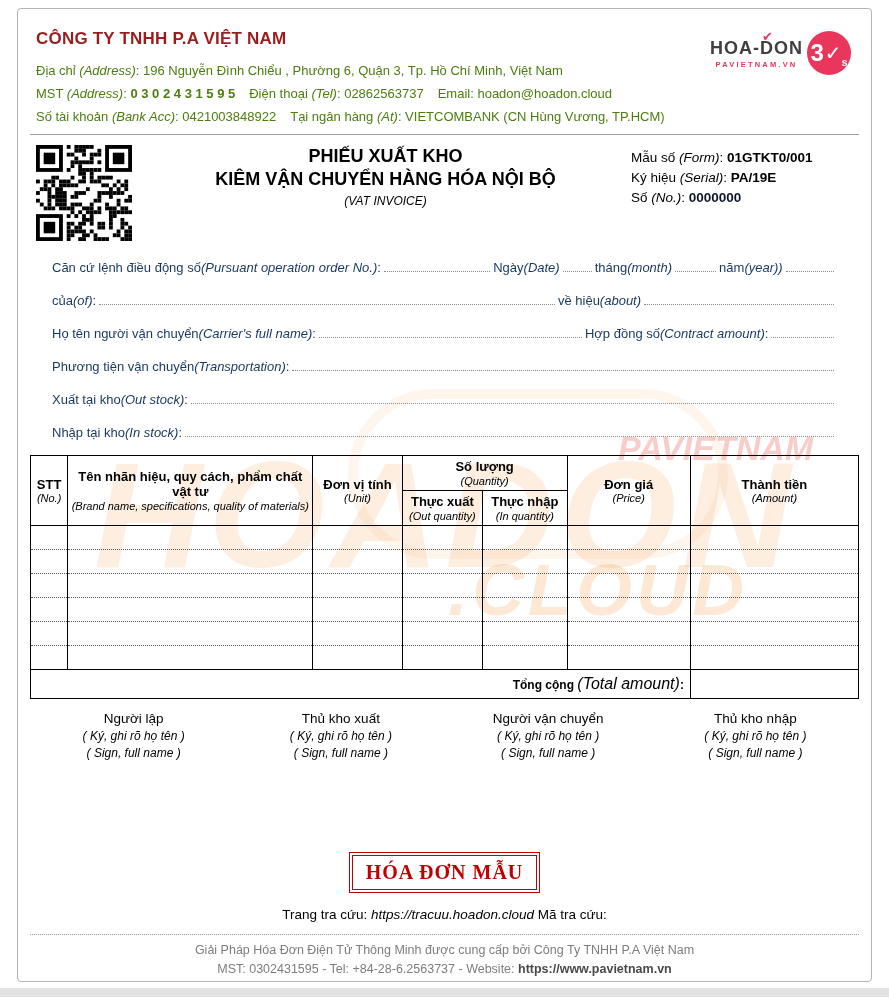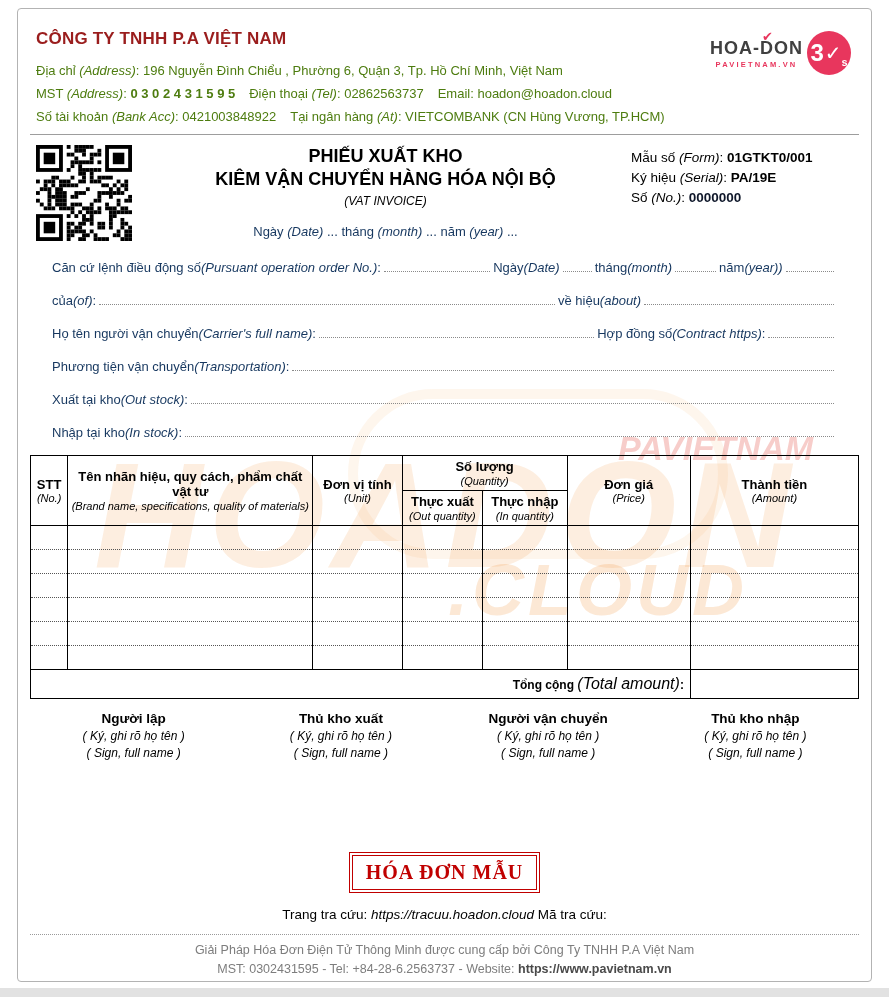--- a/index.html
+++ b/index.html
@@ -63,21 +63,21 @@
   .items tr.body-row td{border-top:1px dotted #555;}
   .items tr.body-row:first-of-type td{border-top:1px solid #000;}
   .items tr.total-row td{border:1px solid #000;height:26px;}
   .total-cell{text-align:right;padding-right:6px;font-size:13px;}
   .total-cell .vi{font-weight:bold;}
   .total-cell .en{font-size:16px;}
 
   
   .sigs{display:flex;margin-top:12px;}
   .sig{flex:1;text-align:center;}
-  .sig-title{font-size:13.5px;font-weight:bold;text-align:center;}
+  .sig-title{font-size:13.5px;font-weight:normal;text-align:center;}
   .sig-line{font-size:12px;font-style:italic;margin-top:3px;}
 
   
   .stamp-wrap{text-align:center;margin-top:92px;}
   .stamp{display:inline-block;border:4px double #c00000;color:#c00000;padding:5px 13px;
     font-family:"Liberation Serif","DejaVu Serif",serif;font-weight:bold;font-size:20px;letter-spacing:1px;}
   .lookup{text-align:center;font-size:13.5px;margin-top:14px;}
   .lookup .url{font-style:italic;}
   .foot-rule{border:none;border-top:1px dotted #9a9a9a;margin:12px 0 6px;}
   .footer{text-align:center;font-size:12.5px;color:#7d7d7d;line-height:1.5;}
@@ -337,21 +337,20 @@
             <rect x="65.28" y="92.16" width="3.84" height="3.84" fill="#000"></rect>
             <rect x="69.12" y="92.16" width="3.84" height="3.84" fill="#000"></rect>
             <rect x="84.47999999999999" y="92.16" width="3.84" height="3.84" fill="#000"></rect>
             <rect x="88.32" y="92.16" width="3.84" height="3.84" fill="#000"></rect>
             <rect x="92.16" y="92.16" width="3.84" height="3.84" fill="#000"></rect>
           </svg></div>
       <div class="title-center">
         <div class="title-l1">PHIẾU XUẤT KHO</div>
         <div class="title-l2">KIÊM VẬN CHUYỂN HÀNG HÓA NỘI BỘ</div>
         <div class="title-sub en">(VAT INVOICE)</div>
-        <div class="title-date"><span>Ngày </span><span class="en">(Date)</span><span> ... </span><span>tháng </span><span class="en">(month)</span><span> ... </span><span>năm </span><span class="en">(year)</span><span> ...</span></div>
       </div>
       <div class="doc-meta">
         <div><span>Mẫu số </span><span class="en">(Form)</span><span>: </span><span class="b">01GTKT0/001</span></div>
         <div><span>Ký hiệu </span><span class="en">(Serial)</span><span>: </span><span class="b">PA/19E</span></div>
         <div><span>Số </span><span class="en">(No.)</span><span>: </span><span class="num-red">0000000</span></div>
       </div>
     </div>
 
     <div class="fields">
       <div class="frow">
@@ -377,21 +376,21 @@
         <span class="lbl">về hiệu </span>
           <span class="en">(about)</span>
           <span class="dots f1"></span>
       </div>
       <div class="frow">
         <span class="lbl">Họ tên người vận chuyển </span>
           <span class="en">(Carrier's full name)</span>
           <span>:</span>
           <span class="dots f45"></span>
         <span class="lbl">Hợp đồng số </span>
-          <span class="en">(Contract https)</span>
+          <span class="en">(Contract amount)</span>
           <span>:</span>
           <span class="dots f1"></span>
       </div>
       <div class="frow">
         <span class="lbl">Phương tiện vận chuyển </span>
           <span class="en">(Transportation)</span>
           <span>:</span>
           <span class="dots f1"></span>
       </div>
       <div class="frow">

